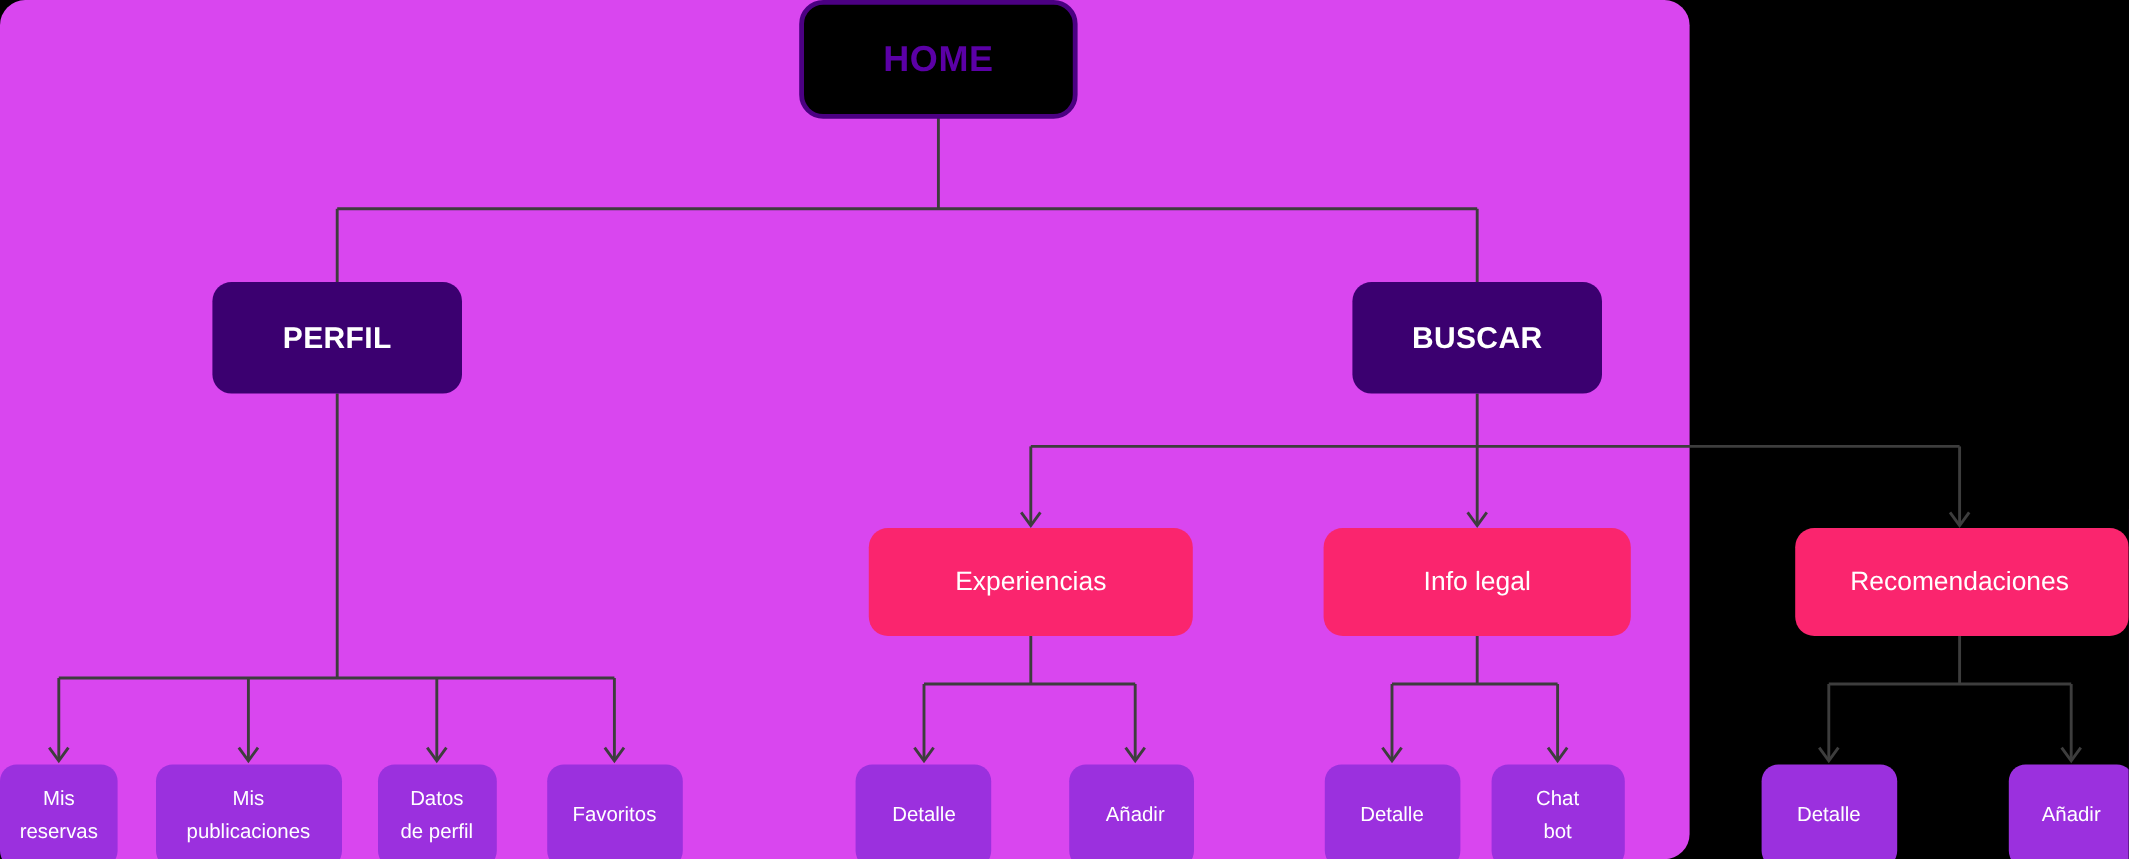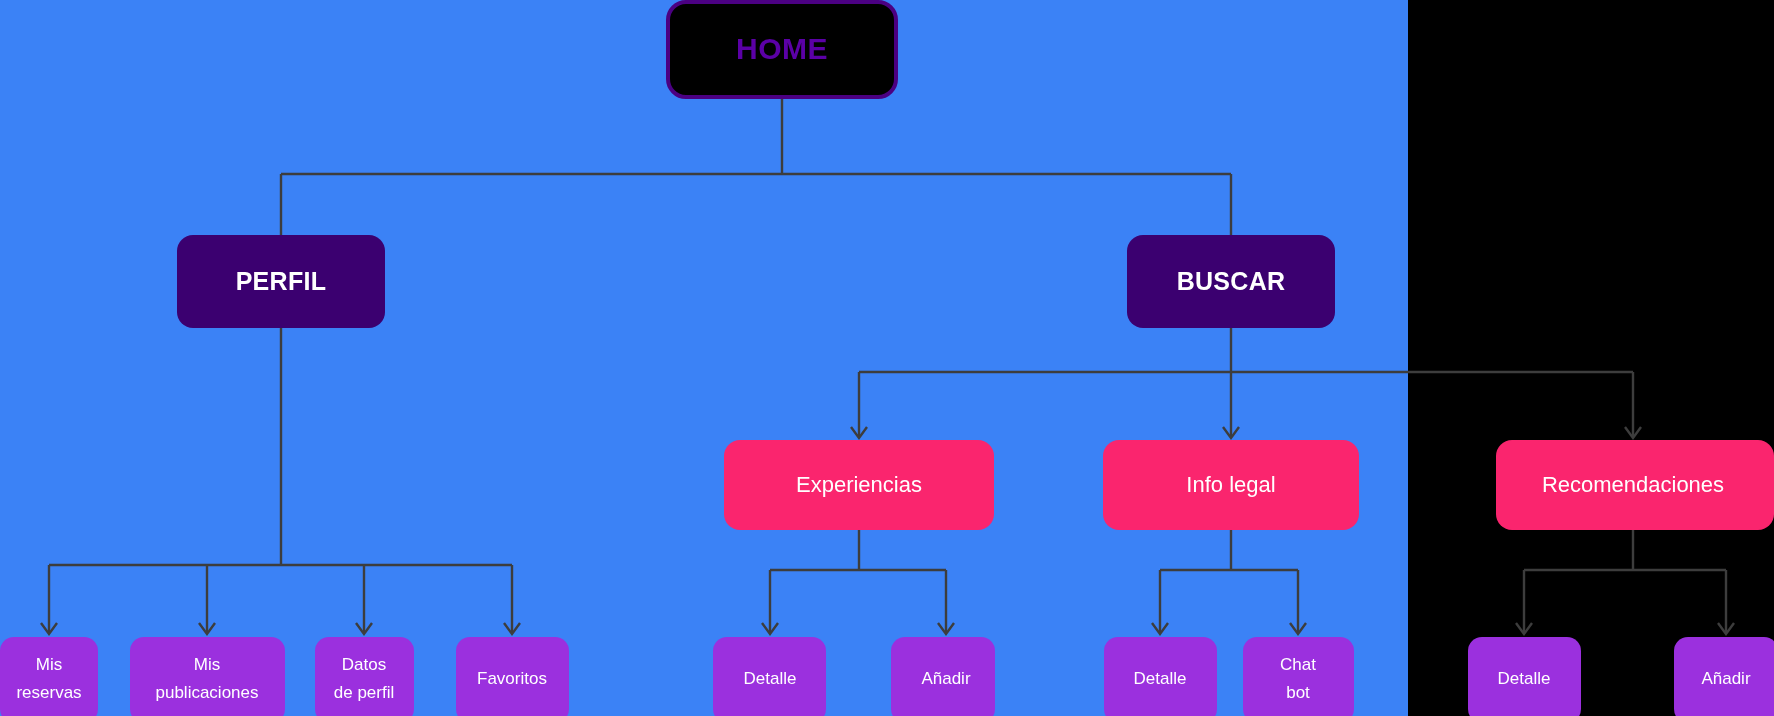--- a/index.html
+++ b/index.html
@@ -11,21 +11,22 @@
     height: 716px;
     overflow: hidden;
   }
   body {
     font-family: "Liberation Sans", sans-serif;
   }
   #diagram-root {
     position: relative;
     width: 1408px;
     height: 716px;
-    background: #3b82f6;
+    background: #d946ef;
+    border-radius: 21px;
   }
   svg#sitemap-svg {
     display: block;
     width: 1774px;
     height: 716px;
   }
   .node-label {
     fill: #ffffff;
     font-family: "Liberation Sans", sans-serif;
     text-anchor: middle;

